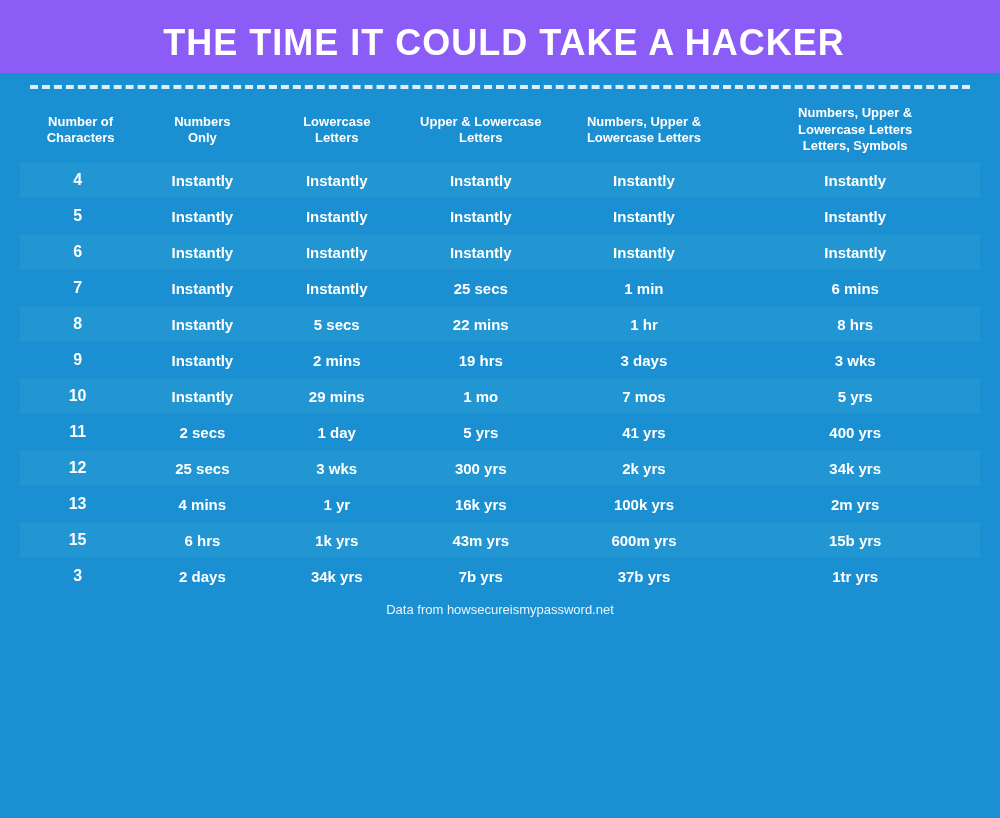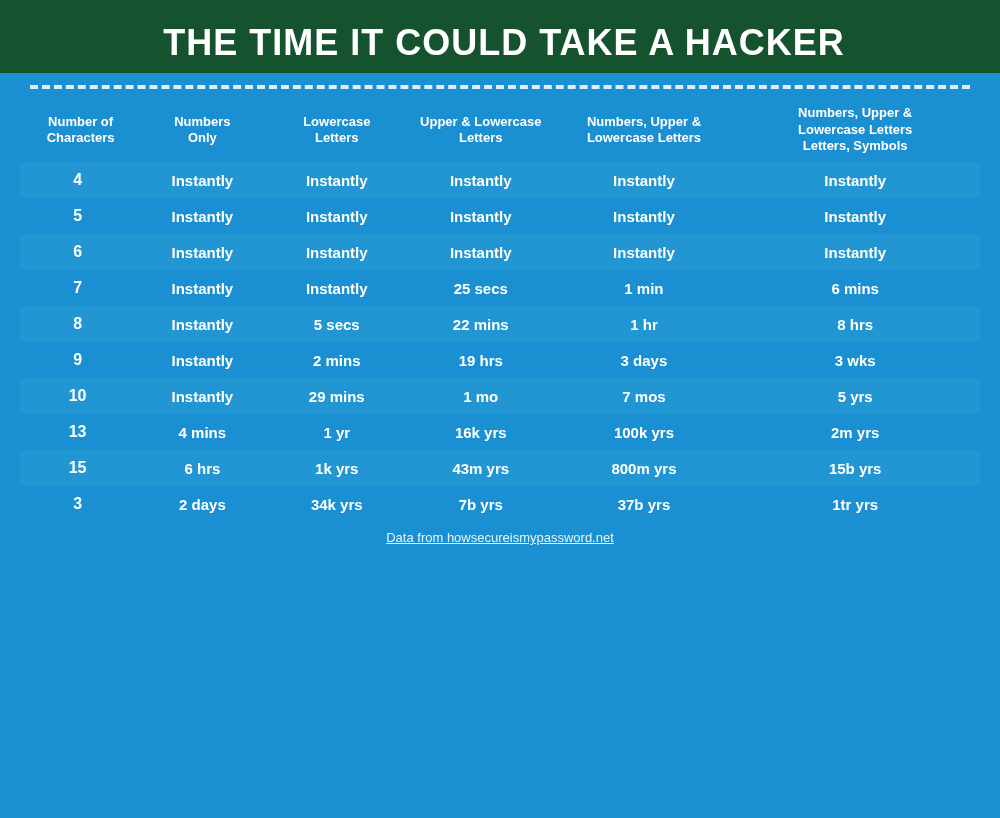--- a/index.html
+++ b/index.html
@@ -9,21 +9,21 @@
       background: #1a8fd1;
       font-family: Arial, sans-serif;
       display: flex;
       flex-direction: column;
       align-items: center;
       padding: 0;
       overflow: hidden;
     }
     .title-section {
       width: 100%;
-      background: #14532d;
+      background: #8b5cf6;
       text-align: center;
       padding: 22px 12px 10px 20px;
     }
     .main-title {
       color: white;
       font-size: 36px;
       font-weight: 900;
       line-height: 1.15;
       text-transform: uppercase;
       letter-spacing: 1px;
@@ -80,21 +80,20 @@
       font-size: 16px;
       text-align: center;
     }
     .footer-text {
       color: white;
       font-size: 13px;
       font-weight: 400;
       text-align: center;
       padding: 8px 0 4px 0;
       opacity: 0.9;
-      text-decoration: underline;
     }
     
     tbody tr:nth-child(odd) td { background: transparent; }
     tbody tr:nth-child(even) td { background: transparent; }
   </style>
 </head>
 <body>
 
 <div class="title-section">
   <div class="main-title">
@@ -167,33 +166,49 @@
         </tr>
         <tr>
           <td>10</td>
           <td>Instantly</td>
           <td>29 mins</td>
           <td>1 mo</td>
           <td>7 mos</td>
           <td>5 yrs</td>
         </tr>
         <tr>
+          <td>11</td>
+          <td>2 secs</td>
+          <td>1 day</td>
+          <td>5 yrs</td>
+          <td>41 yrs</td>
+          <td>400 yrs</td>
+        </tr>
+        <tr>
+          <td>12</td>
+          <td>25 secs</td>
+          <td>3 wks</td>
+          <td>300 yrs</td>
+          <td>2k yrs</td>
+          <td>34k yrs</td>
+        </tr>
+        <tr>
           <td>13</td>
           <td>4 mins</td>
           <td>1 yr</td>
           <td>16k yrs</td>
           <td>100k yrs</td>
           <td>2m yrs</td>
         </tr>
         <tr>
           <td>15</td>
           <td>6 hrs</td>
           <td>1k yrs</td>
           <td>43m yrs</td>
-          <td>800m yrs</td>
+          <td>600m yrs</td>
           <td>15b yrs</td>
         </tr>
         <tr>
           <td>3</td>
           <td>2 days</td>
           <td>34k yrs</td>
           <td>7b yrs</td>
           <td>37b yrs</td>
           <td>1tr yrs</td>
         </tr>

